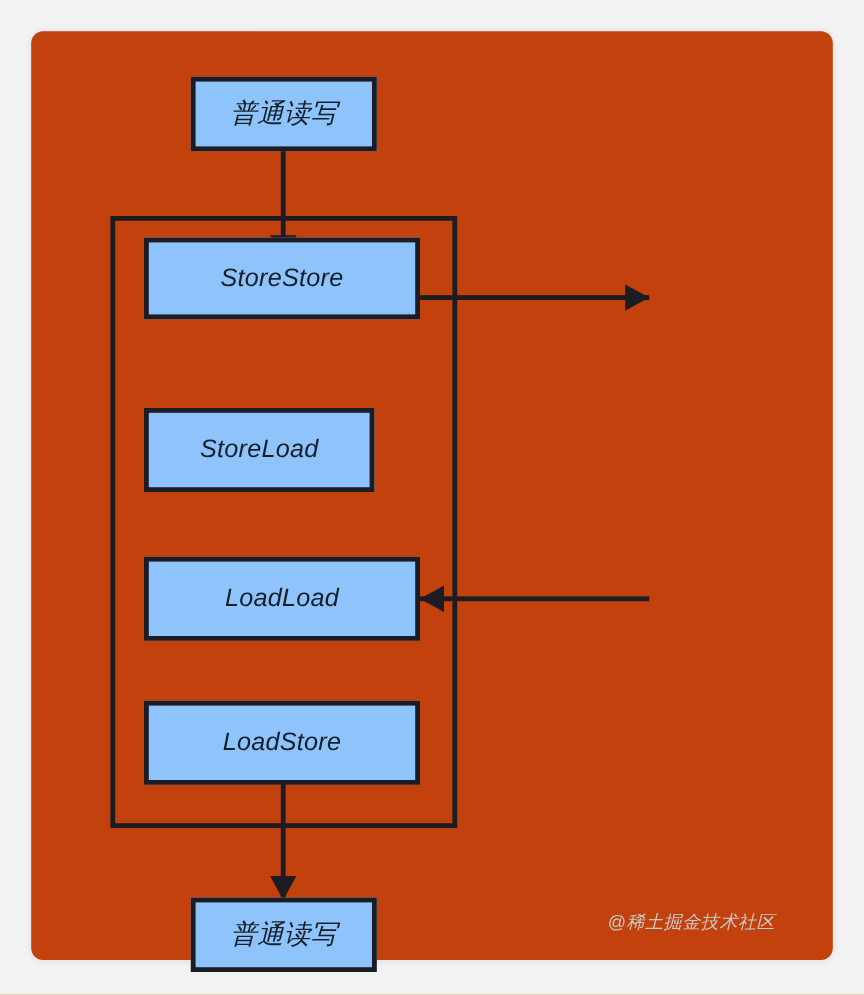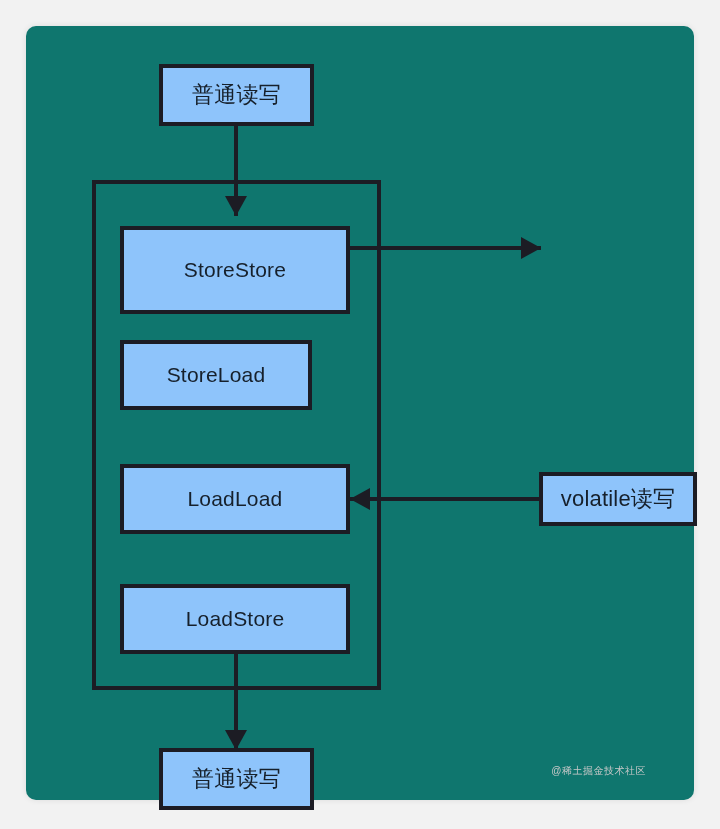--- a/index.html
+++ b/index.html
@@ -20,23 +20,24 @@
     height: 829px;
   }
 
   
   .card {
     position: absolute;
     left: 26px;
     top: 26px;
     width: 668px;
     height: 774px;
-    background: #0f766e;
+    background: #c2410c;
     border-radius: 10px;
     box-shadow: 0 0 6px rgba(0,0,0,0.09);
+    font-style: italic;
   }
 
   
   .group-box {
     position: absolute;
     left: 66px;
     top: 154px;
     width: 289px;
     height: 510px;
     border: 4px solid #1c1c24;
@@ -56,21 +57,21 @@
     color: #16202b;
     font-size: 21px;
     letter-spacing: 0.2px;
     white-space: nowrap;
   }
   .node.cjk {
     font-size: 22px;
   }
 
   .n-top      { left: 133px; top: 38px;  width: 155px; height: 62px; }
-  .n-ss       { left: 94px;  top: 200px; width: 230px; height: 88px; }
+  .n-ss       { left: 94px;  top: 172px; width: 230px; height: 68px; }
   .n-sl       { left: 94px;  top: 314px; width: 192px; height: 70px; }
   .n-ll       { left: 94px;  top: 438px; width: 230px; height: 70px; }
   .n-ls       { left: 94px;  top: 558px; width: 230px; height: 70px; }
   .n-bottom   { left: 133px; top: 722px; width: 155px; height: 62px; }
   .n-vw       { left: 513px; top: 196px; width: 158px; height: 54px; }
   .n-vrw      { left: 513px; top: 446px; width: 158px; height: 54px; }
 
   
   .line {
     position: absolute;
@@ -113,21 +114,21 @@
   .a-top-down { left: 199px; top: 170px; }
   .a-bot-down { left: 199px; top: 704px; }
   .a-sw-right { left: 495px; top: 211px; }
   .a-ll-left  { left: 324px; top: 462px; }
 
   
   .watermark {
     position: absolute;
     right: 48px;
     bottom: 22px;
-    font-size: 10px;
+    font-size: 15px;
     color: #c9c9c9;
     letter-spacing: 0.5px;
     white-space: nowrap;
     user-select: none;
   }
 </style>
 </head>
 <body>
 
 <div id="canvas">
@@ -154,18 +155,17 @@
 
     <div class="line h l-vr-h"></div>
     <div class="arrow left a-ll-left"></div>
 
     <div class="line v l-bot-v"></div>
     <div class="arrow down a-bot-down"></div>
 
     <div class="node cjk n-bottom">普通读写</div>
 
 
-    <div class="node cjk n-vrw">volatile读写</div>
 
     <div class="watermark">@稀土掘金技术社区</div>
 
   </div>
 </div>
 
 </body></html>

